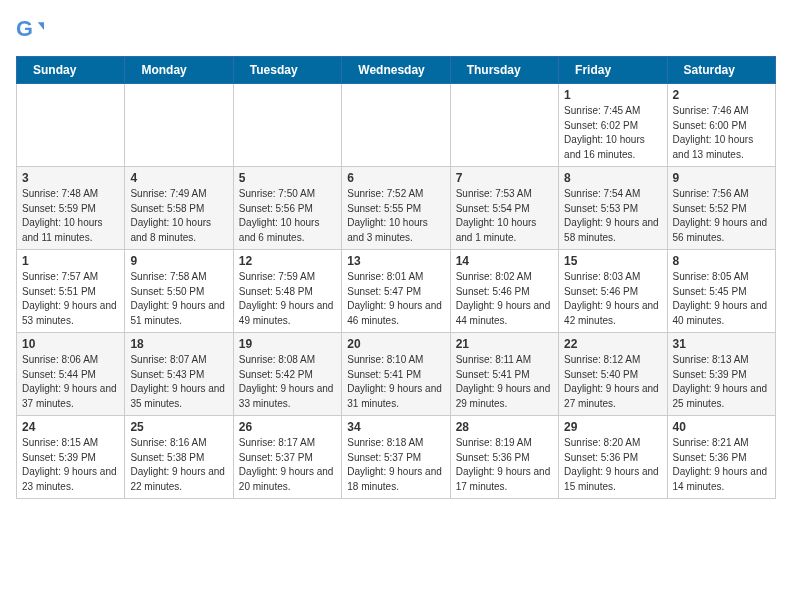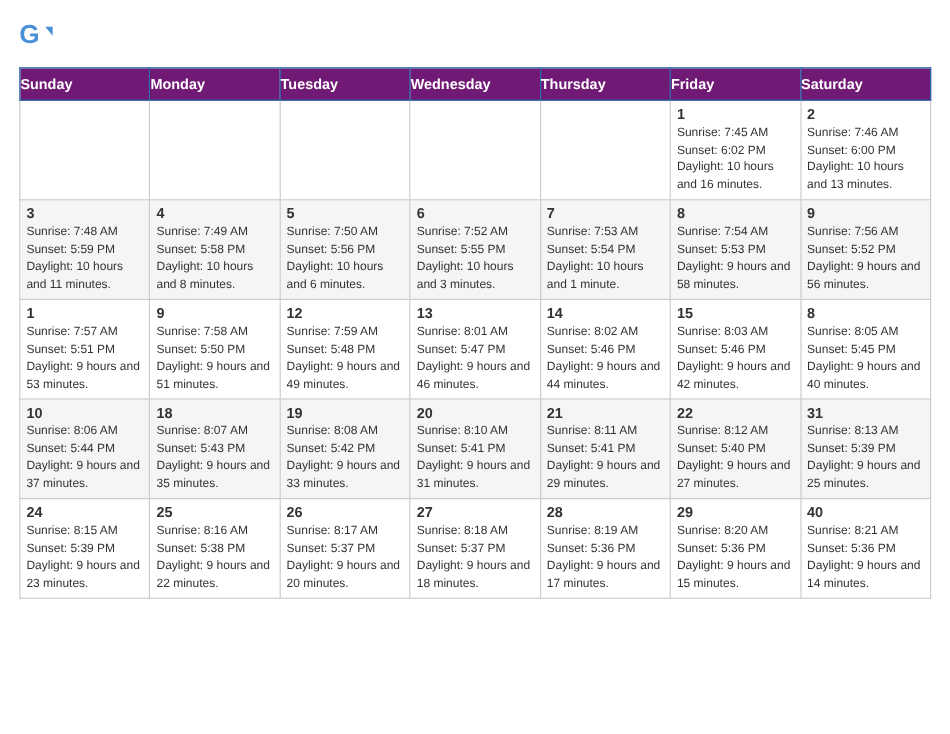--- a/index.html
+++ b/index.html
@@ -46,25 +46,25 @@
     .location {
       font-size: 15px;
       color: #555;
     }
     table {
       width: 100%;
       border-collapse: collapse;
       table-layout: fixed;
     }
     th {
-      background-color: #701a75;
+      background-color: #0369a1;
       color: #fff;
       font-size: 12px;
       font-weight: bold;
-      padding: 6px 0;
+      padding: 6px 16px;
       text-align: left;
       border: 1px solid #2a6aaf;
     }
     td {
       border: 1px solid #ccc;
       vertical-align: top;
       padding: 4px 5px;
       font-size: 10.5px;
       color: #333;
       height: 80px;
@@ -232,21 +232,21 @@
         </td>
         <td>
           <span class="day-number">25</span>
           <div class="day-info">Sunrise: 8:16 AM<br>Sunset: 5:38 PM<br>Daylight: 9 hours and 22 minutes.</div>
         </td>
         <td>
           <span class="day-number">26</span>
           <div class="day-info">Sunrise: 8:17 AM<br>Sunset: 5:37 PM<br>Daylight: 9 hours and 20 minutes.</div>
         </td>
         <td>
-          <span class="day-number">27</span>
+          <span class="day-number">34</span>
           <div class="day-info">Sunrise: 8:18 AM<br>Sunset: 5:37 PM<br>Daylight: 9 hours and 18 minutes.</div>
         </td>
         <td>
           <span class="day-number">28</span>
           <div class="day-info">Sunrise: 8:19 AM<br>Sunset: 5:36 PM<br>Daylight: 9 hours and 17 minutes.</div>
         </td>
         <td>
           <span class="day-number">29</span>
           <div class="day-info">Sunrise: 8:20 AM<br>Sunset: 5:36 PM<br>Daylight: 9 hours and 15 minutes.</div>
         </td>

